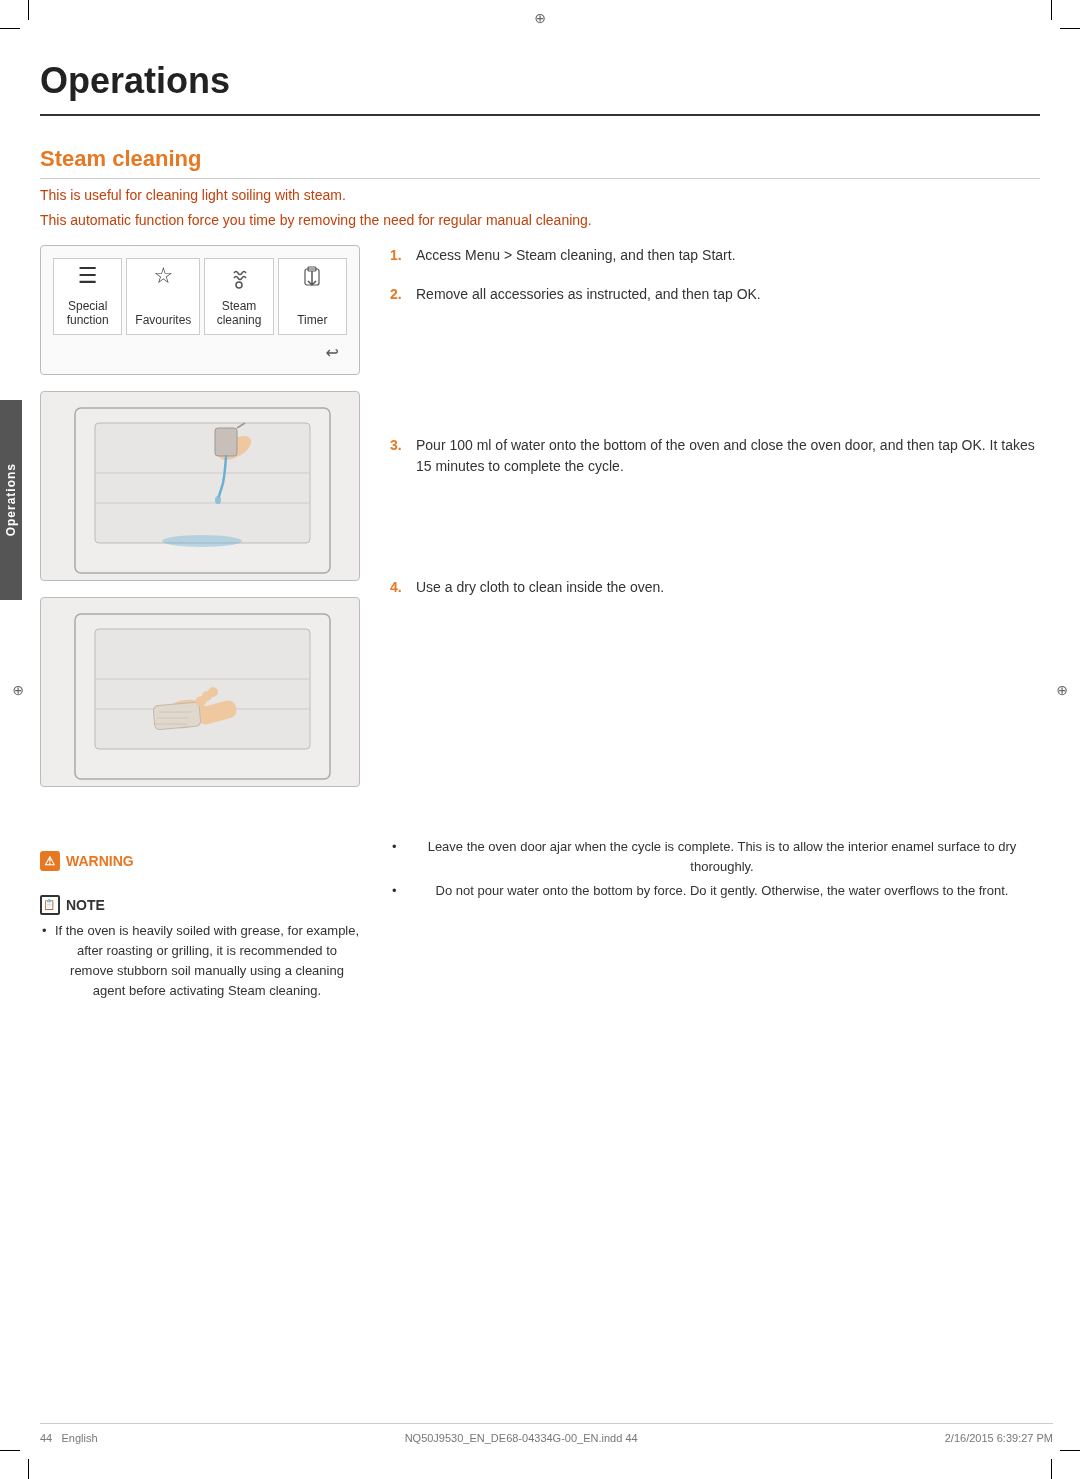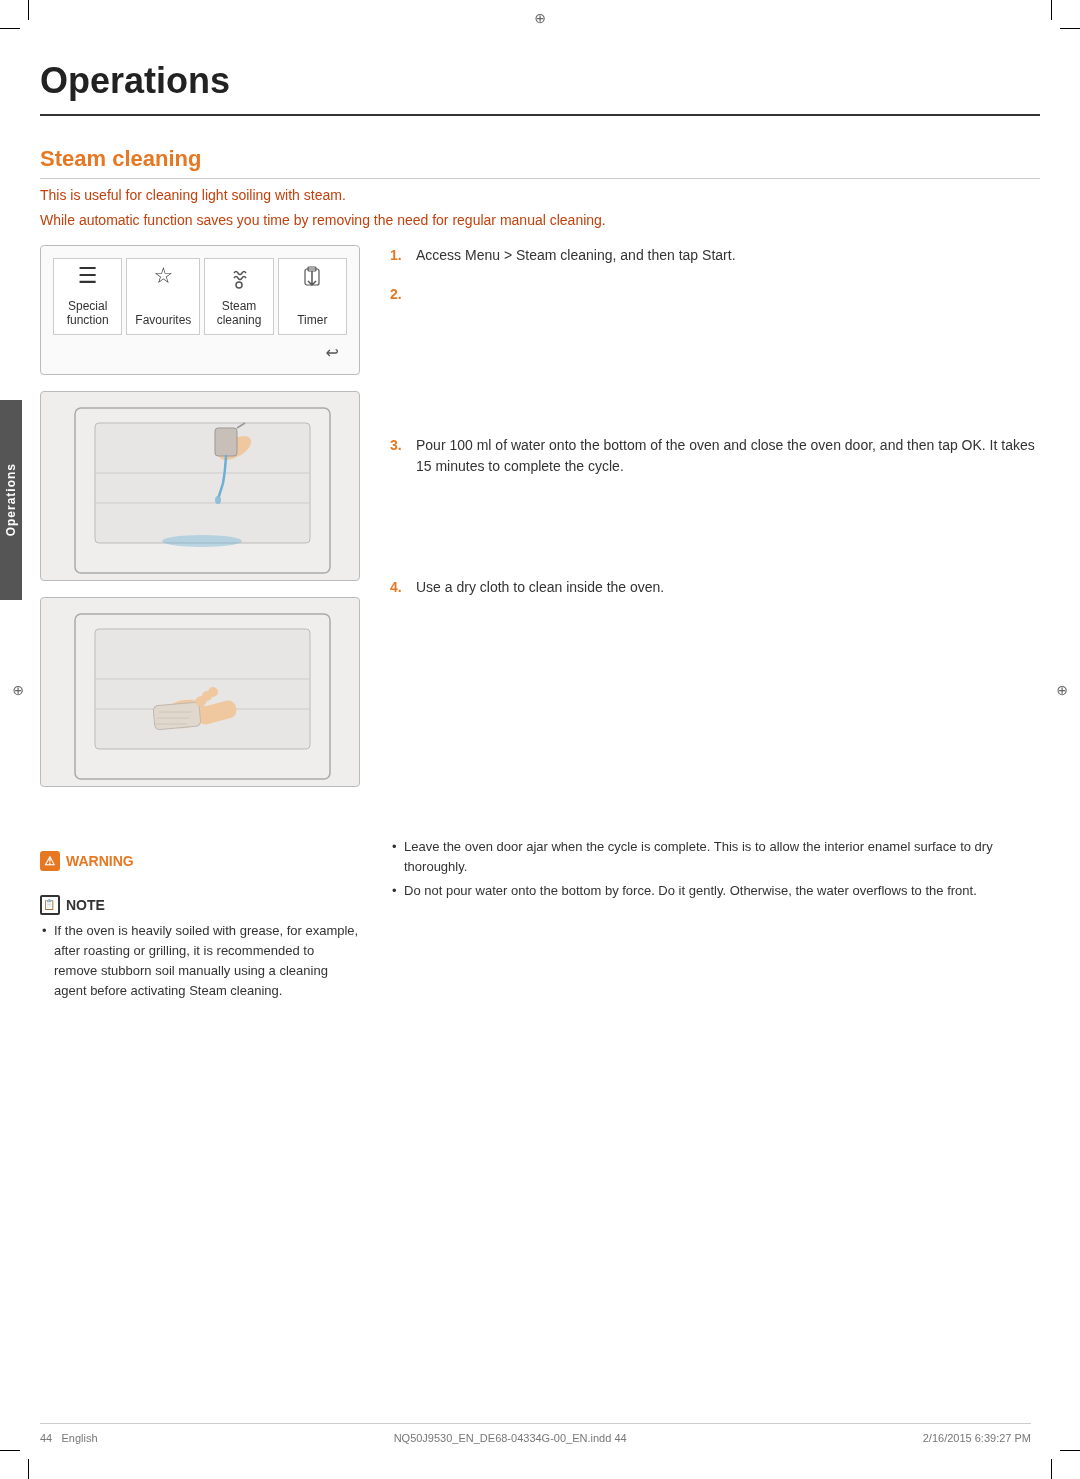--- a/index.html
+++ b/index.html
@@ -255,20 +255,21 @@
       padding-left: 0;
     }
 
     .bullet-list li {
       font-size: 13px;
       line-height: 1.55;
       color: #333;
       margin-bottom: 4px;
       padding-left: 14px;
       position: relative;
+      text-align: center;
     }
 
     .bullet-list li::before {
       content: '•';
       position: absolute;
       left: 2px;
       color: #333;
     }
 
     
@@ -284,21 +285,21 @@
 
     .bottom-right {
       flex: 1;
     }
 
     
     .footer {
       position: absolute;
       bottom: 35px;
       left: 40px;
-      right: 49px;
+      right: 27px;
       display: flex;
       justify-content: space-between;
       align-items: center;
       font-size: 11px;
       color: #777;
       border-top: 1px solid #ccc;
       padding-top: 8px;
     }
   </style>
 </head>
@@ -321,21 +322,21 @@
   <span class="sidebar-text">Operations</span>
 </div>
 
 <div class="content">
 
   <h1 class="page-title">Operations</h1>
 
   <h2 class="section-title">Steam cleaning</h2>
 
   <p class="intro-text">This is useful for cleaning light soiling with steam.</p>
-  <p class="intro-text" style="margin-top:-10px">While automatic function saves you time by removing the need for regular manual cleaning.</p>
+  <p class="intro-text" style="margin-top:-10px">This automatic function force you time by removing the need for regular manual cleaning.</p>
 
   <div class="two-col">
 
     <div class="left-col">
 
       <div class="ui-illustration">
         <div class="ui-icons-row">
           <div class="ui-icon-item">
             <div class="icon-svg">☰</div>
             <div class="icon-label">Special<br>function</div>
@@ -429,20 +430,23 @@
 
       <div class="step">
         <span class="step-num">1.</span>
         <span class="step-text">
           Access <b>Menu</b> &gt; <b>Steam cleaning</b>, and then tap <b>Start</b>.
         </span>
       </div>
 
       <div class="step">
         <span class="step-num">2.</span>
+        <span class="step-text">
+          Remove all accessories as instructed, and then tap <b>OK</b>.
+        </span>
       </div>
 
       <div class="step" style="margin-top: 130px;">
         <span class="step-num">3.</span>
         <span class="step-text">
           Pour 100 ml of water onto the bottom of the oven and close the oven door, and then tap <b>OK</b>. It takes 15 minutes to complete the cycle.
         </span>
       </div>
 
       <div class="step" style="margin-top: 100px;">

